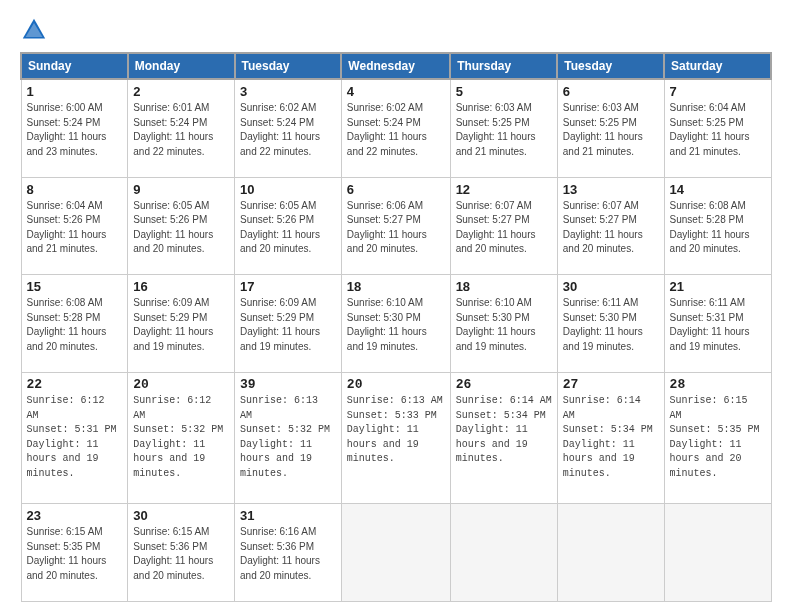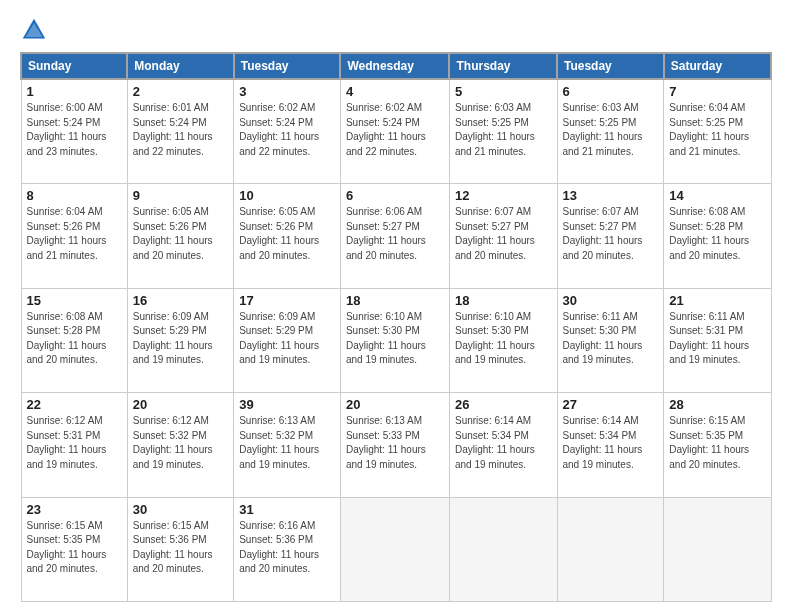--- a/index.html
+++ b/index.html
@@ -202,21 +202,21 @@
       </td>
           <td>
         <span class="day-num">30</span>
         <span class="day-info">Sunrise: 6:11 AM<br>Sunset: 5:30 PM<br>Daylight: 11 hours and 19 minutes.</span>
       </td>
           <td>
         <span class="day-num">21</span>
         <span class="day-info">Sunrise: 6:11 AM<br>Sunset: 5:31 PM<br>Daylight: 11 hours and 19 minutes.</span>
       </td>
         </tr>
-        <tr style="height: 82px;">
+        <tr style="height: 82px; font-family: Liberation Mono, monospace;">
           <td>
         <span class="day-num">22</span>
         <span class="day-info">Sunrise: 6:12 AM<br>Sunset: 5:31 PM<br>Daylight: 11 hours and 19 minutes.</span>
       </td>
           <td>
         <span class="day-num">20</span>
         <span class="day-info">Sunrise: 6:12 AM<br>Sunset: 5:32 PM<br>Daylight: 11 hours and 19 minutes.</span>
       </td>
           <td>
         <span class="day-num">39</span>

